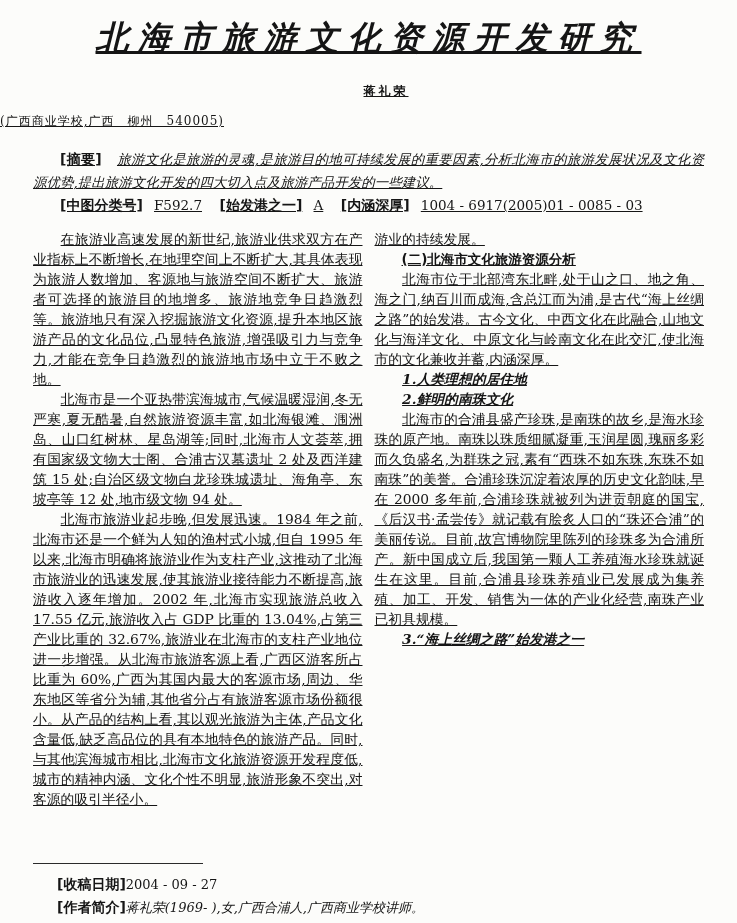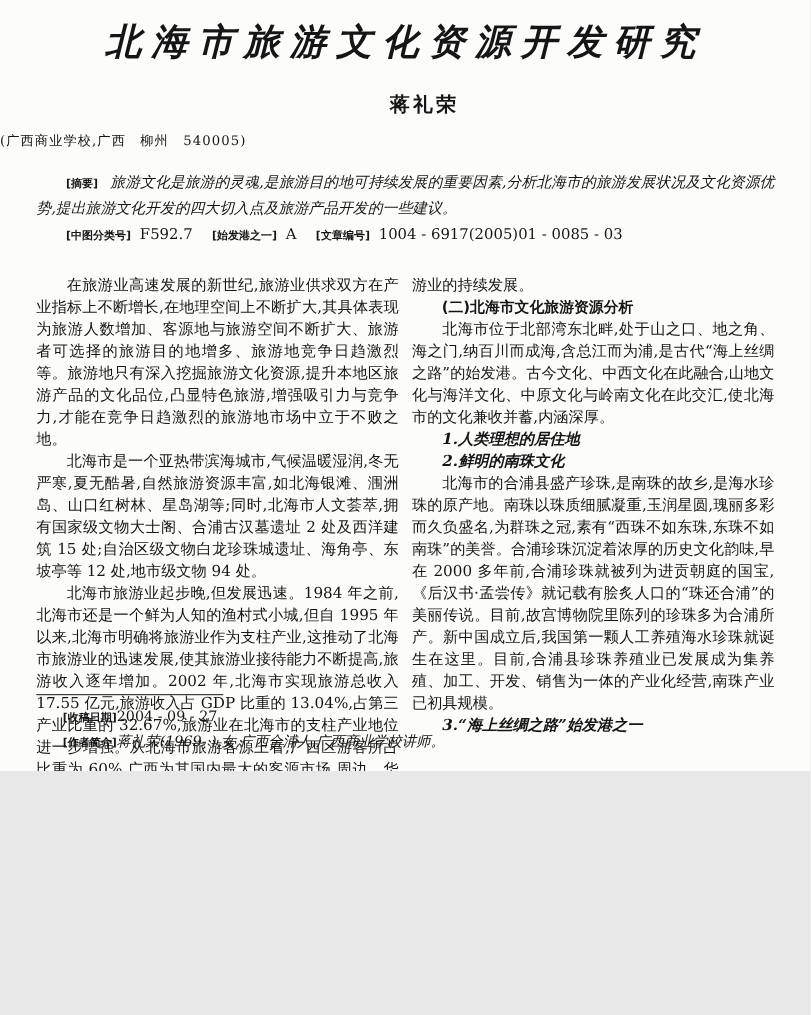--- a/index.html
+++ b/index.html
@@ -1,39 +1,40 @@
 <!DOCTYPE html>
 <html lang="zh"><head>
 <meta charset="utf-8">
 <style>
   html, body { margin: 0; padding: 0; background: #e8e8e8; }
   .page {
-    width: 737px; height: 701px;
+    width: 737px; height: 923px;
     margin: 0 auto;
     background: #fcfcfa;
     color: #151515;
     font-family: "DejaVu Serif", "Liberation Serif", serif;
     box-sizing: border-box;
     position: relative;
     overflow: hidden;
+    text-decoration: underline;
   }
   
   .title {
     margin: 0; padding-top: 16px;
     text-align: center;
     font-size: 33px;
     font-weight: bold;
     font-style: italic;
     letter-spacing: 9px;
     font-family: "DejaVu Serif", "Liberation Serif", serif;
   }
   .author {
     margin-top: 22px;
     text-align: center;
-    font-size: 18px;
+    font-size: 12px;
     font-weight: bold;
     letter-spacing: 3px;
     font-family: "DejaVu Sans", "Liberation Sans", sans-serif;
     margin-left: 35px;
   }
   .affil {
     margin-top: 13px;
     text-align: left;
     font-size: 12px;
     letter-spacing: 1px;
@@ -42,33 +43,33 @@
   .meta {
     margin: 18px 33px 0 33px;
     font-size: 13.5px;
     line-height: 23px;
     text-align: justify;
   }
   .meta p { margin: 0; }
   .label {
     font-weight: bold;
     font-family: "DejaVu Sans", "Liberation Sans", sans-serif;
-    font-size: 10px;
+    font-size: 14px;
   }
   .kaiti { font-style: italic; }
   .abstract { text-indent: 2em; }
   .abstract .label, .kw-line .label { margin-right: 1.1em; }
   .kw-line, .clc-line { text-indent: 2em; }
   .clc-line .label { margin-right: 0.8em; }
   .clc-line .val { margin-right: 1.3em; font-family: "DejaVu Serif", serif; }
   
   .columns {
     display: flex;
     gap: 12px;
-    margin: 24px 33px 0 33px;
+    margin: 12px 33px 0 33px;
     height: 600px;
     overflow: hidden;
   }
   .col {
     flex: 1 1 0;
     font-size: 13.8px;
     line-height: 20px;
     text-align: justify;
   }
   .col p { margin: 0; text-indent: 2em; }
@@ -78,21 +79,21 @@
     font-family: "DejaVu Sans", "Liberation Sans", sans-serif;
     font-size: 13.5px;
   }
   .col p.sub {
     font-style: italic;
     font-weight: 600;
   }
   
   .footnote {
     position: absolute;
-    left: 33px; right: 33px; bottom: 14px;
+    left: 33px; right: 33px; bottom: 4px;
     font-size: 13px;
     line-height: 22px;
   }
   .fn-rule {
     width: 170px;
     border: none;
     border-top: 1.5px solid #2a2a2a;
     margin: 0 0 9px 0;
   }
   .fn-line { padding-left: 24px; }
@@ -103,21 +104,21 @@
 <div class="page">
 
   <h1 class="title">北海市旅游文化资源开发研究</h1>
 
   <div class="author">蒋礼荣</div>
 
   <div class="affil">(广西商业学校,广西　柳州　540005)</div>
 
   <div class="meta">
     <p class="abstract"><span class="label">[摘要]</span><span class="kaiti">旅游文化是旅游的灵魂,是旅游目的地可持续发展的重要因素,分析北海市的旅游发展状况及文化资源优势,提出旅游文化开发的四大切入点及旅游产品开发的一些建议。</span></p>
-    <p class="clc-line"><span class="label">[中图分类号]</span><span class="val">F592.7</span><span class="label">[始发港之一]</span><span class="val">A</span><span class="label">[文章编号]</span><span class="val">1004 - 6917(2005)01 - 0085 - 03</span></p>
+    <p class="clc-line"><span class="label">[中图分类号]</span><span class="val">F592.7</span><span class="label">[始发港之一]</span><span class="val">A</span><span class="label">[内涵深厚]</span><span class="val">1004 - 6917(2005)01 - 0085 - 03</span></p>
   </div>
 
   <div class="columns">
     <div class="col">
       <p>在旅游业高速发展的新世纪,旅游业供求双方在产业指标上不断增长,在地理空间上不断扩大,其具体表现为旅游人数增加、客源地与旅游空间不断扩大、旅游者可选择的旅游目的地增多、旅游地竞争日趋激烈等。旅游地只有深入挖掘旅游文化资源,提升本地区旅游产品的文化品位,凸显特色旅游,增强吸引力与竞争力,才能在竞争日趋激烈的旅游地市场中立于不败之地。</p>
       <p>北海市是一个亚热带滨海城市,气候温暖湿润,冬无严寒,夏无酷暑,自然旅游资源丰富,如北海银滩、涠洲岛、山口红树林、星岛湖等;同时,北海市人文荟萃,拥有国家级文物大士阁、合浦古汉墓遗址 2 处及西洋建筑 15 处;自治区级文物白龙珍珠城遗址、海角亭、东坡亭等 12 处,地市级文物 94 处。</p>
       <p>北海市旅游业起步晚,但发展迅速。1984 年之前,北海市还是一个鲜为人知的渔村式小城,但自 1995 年以来,北海市明确将旅游业作为支柱产业,这推动了北海市旅游业的迅速发展,使其旅游业接待能力不断提高,旅游收入逐年增加。2002 年,北海市实现旅游总收入 17.55 亿元,旅游收入占 GDP 比重的 13.04%,占第三产业比重的 32.67%,旅游业在北海市的支柱产业地位进一步增强。从北海市旅游客源上看,广西区游客所占比重为 60%,广西为其国内最大的客源市场,周边、华东地区等省分为辅,其他省分占有旅游客源市场份额很小。从产品的结构上看,其以观光旅游为主体,产品文化含量低,缺乏高品位的具有本地特色的旅游产品。同时,与其他滨海城市相比,北海市文化旅游资源开发程度低,城市的精神内涵、文化个性不明显,旅游形象不突出,对客源的吸引半径小。</p>
 
     </div>
     <div class="col">

